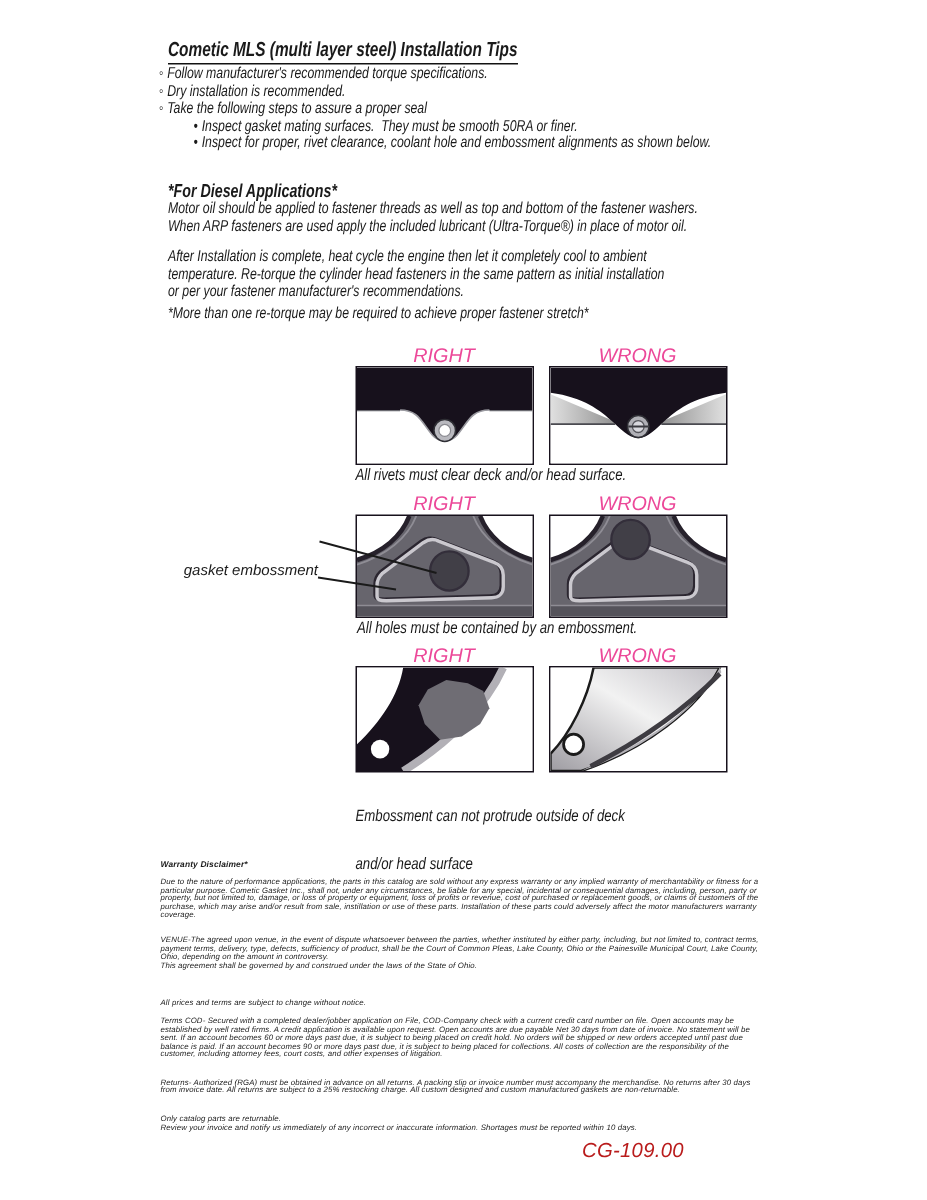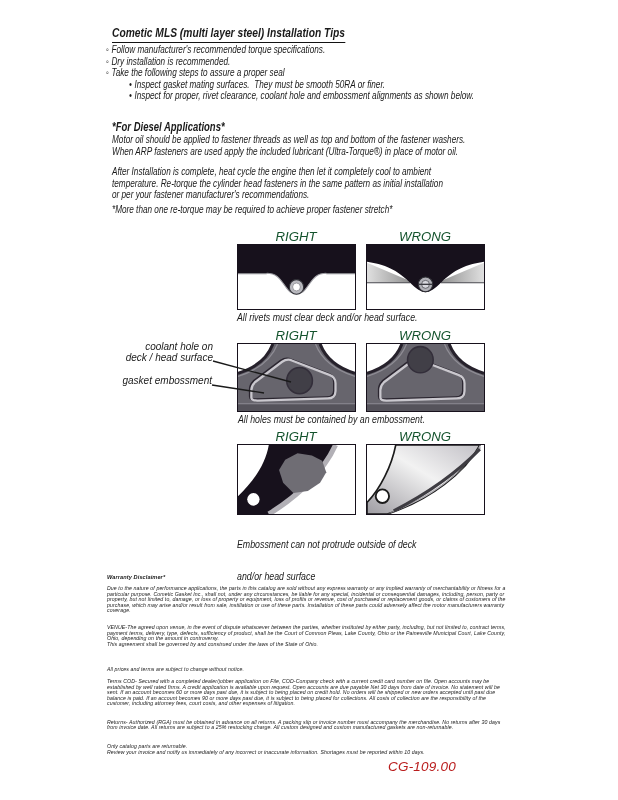--- a/index.html
+++ b/index.html
@@ -19,21 +19,21 @@
 
   
   .dheading{position:absolute;left:112px;top:120px;margin:0;font-size:12.5px;font-weight:bold;
             white-space:pre;transform:scaleX(0.76);transform-origin:0 0;}
   .para{position:absolute;left:112px;font-size:10.5px;line-height:11.7px;
         transform:scaleX(0.78);transform-origin:0 0;}
   .para .t{white-space:pre;}
   #p1{top:134px;} #p2{top:166px;} #p3{top:204px;}
 
   
-  .rw{position:absolute;width:122px;text-align:center;font-size:13.2px;color:#14532d;}
+  .rw{position:absolute;width:122px;text-align:center;font-size:13.2px;color:#ec4899;}
   #r1,#w1{top:229px;} #r2,#w2{top:328px;} #r3,#w3{top:429px;}
   #r1,#r2,#r3{left:235px;} #w1,#w2,#w3{left:364px;}
 
   .fig{position:absolute;box-sizing:border-box;border:1.8px solid #17111c;background:#fff;}
   .fig svg{display:block;width:100%;height:100%;}
   #f1r{left:237px;top:244px;width:119px;height:66px;}
   #f1w{left:366px;top:244px;width:119px;height:66px;}
   #f2r{left:237px;top:343px;width:119px;height:69px;}
   #f2w{left:366px;top:343px;width:119px;height:69px;}
   #f3r{left:237px;top:444px;width:119px;height:71px;}
@@ -127,24 +127,20 @@
       <circle cx="57" cy="37.5" r="7" style="fill:#b0b0b6;stroke:#2e2e34;stroke-width:1"></circle>
       <circle cx="57" cy="37.5" r="3.8" style="fill:#d8d8de;stroke:#55555b;stroke-width:0.8"></circle>
       <path d="M50.5,37.5 H63.5" style="stroke:#3a3a40;stroke-width:1.3"></path>
     </svg>
   </div>
   <div class="cap" id="cap1">All rivets must clear deck and/or head surface.</div>
 
   <div class="rw" id="r2">RIGHT</div>
   <div class="rw" id="w2">WRONG</div>
 
-  <div class="ann" id="ann1">
-    <div>coolant hole on</div>
-    <div>deck / head surface</div>
-  </div>
   <div class="ann" id="ann2">gasket embossment</div>
 
   <div class="fig" id="f2r">
     <svg viewBox="0 0 114 64" preserveAspectRatio="none">
       <rect width="114" height="64" style="fill:var(--gasket-gray,#67656d)"></rect>
       <rect y="57" width="114" height="7" style="fill:#55535b"></rect>
       <path d="M0,57 H114" style="stroke:#8e8c94;stroke-width:1"></path>
       <path d="M0,0 H34 C29,13 17,23 0,28 Z" style="fill:#ffffff"></path>
       <path d="M34,0 C29,13 17,23 0,28" style="fill:none;stroke:#26212b;stroke-width:3"></path>
       <path d="M38.5,0 C33,14 19,25 0,31" style="fill:none;stroke:#8f8d95;stroke-width:1.2"></path>

